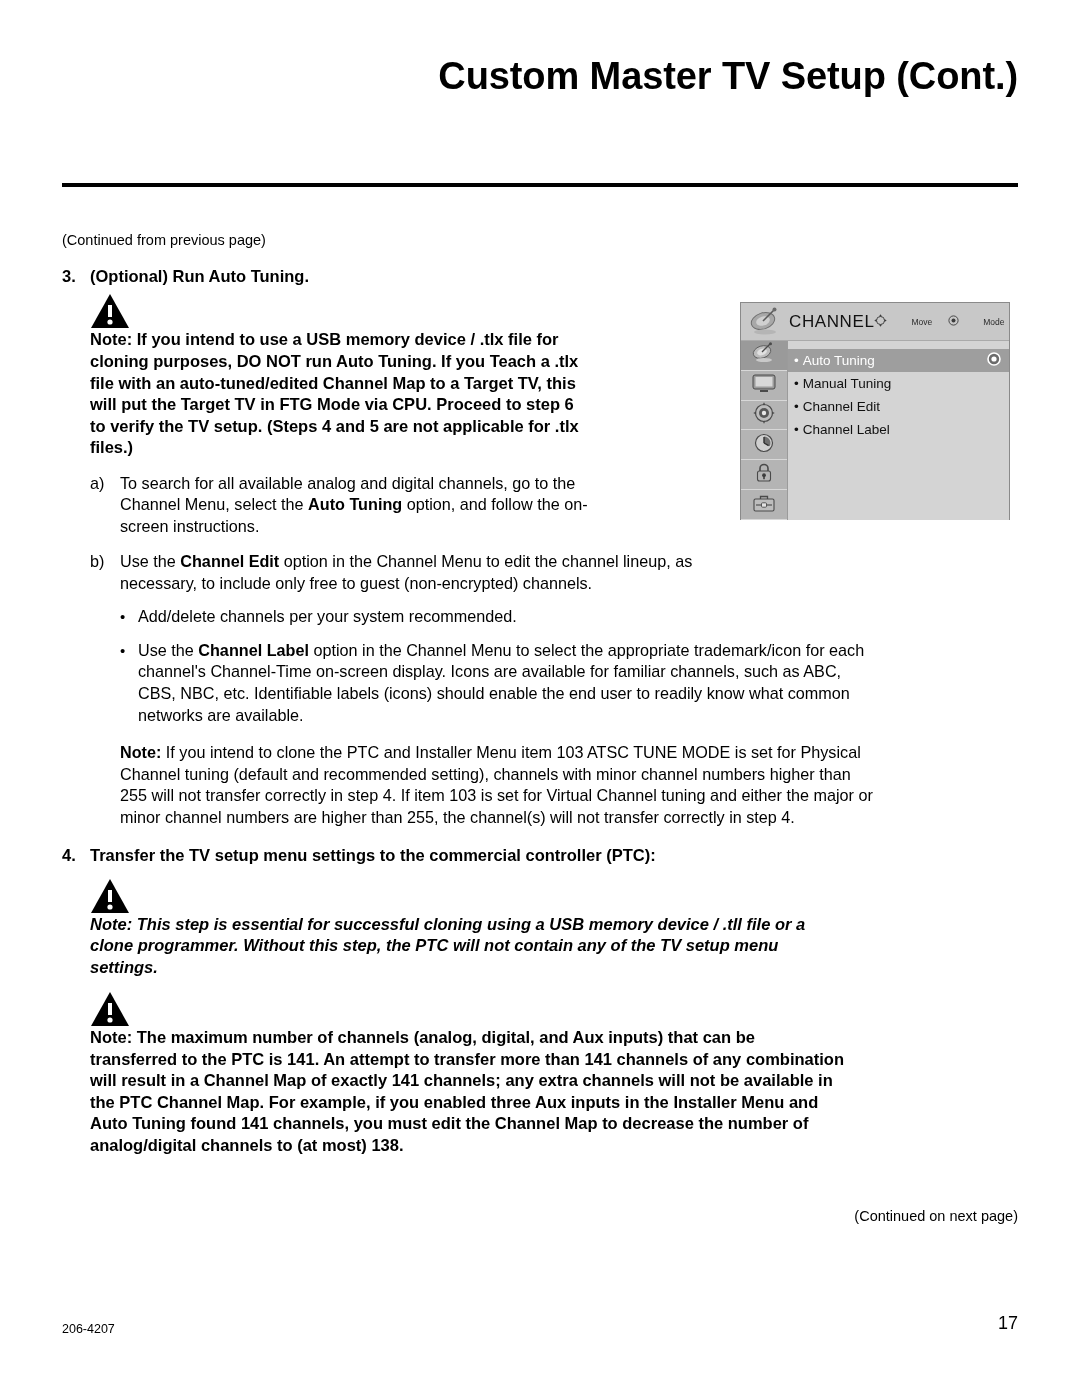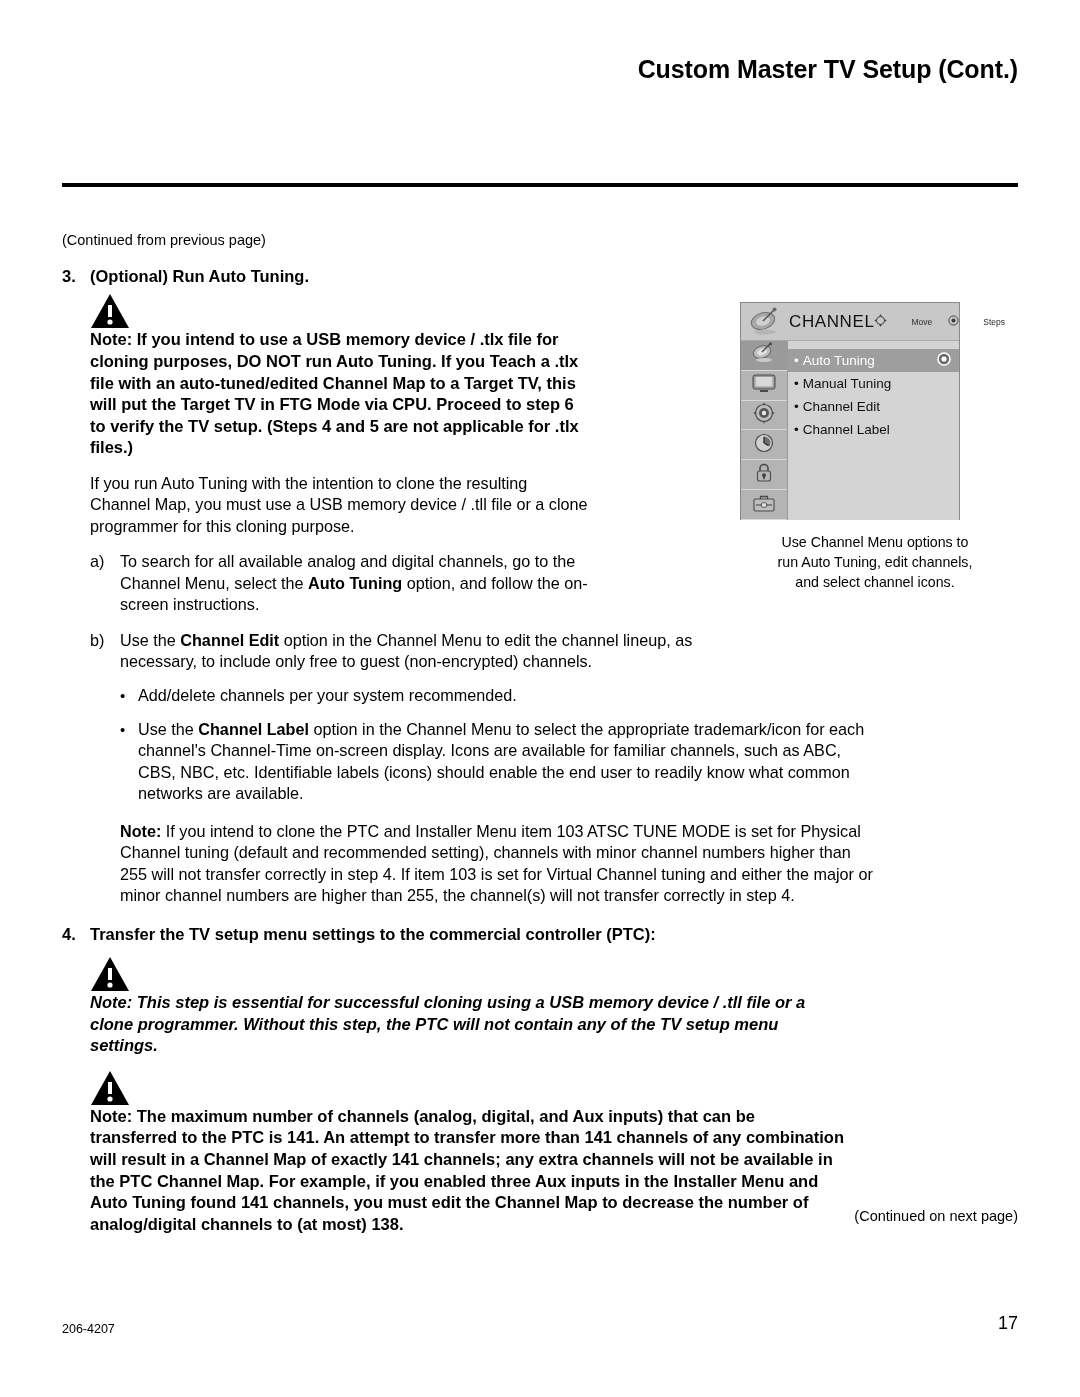--- a/index.html
+++ b/index.html
@@ -14,21 +14,21 @@
     font-family: "Liberation Sans", sans-serif;
     color: #000000;
     overflow: hidden;
   }
 
   
   .page-title {
     position: absolute;
     top: 55px;
     right: 62px;
-    font-size: 25px;
+    font-size: 38px;
     font-weight: bold;
     letter-spacing: -0.1px;
     text-align: right;
     white-space: nowrap;
   }
   .header-rule {
     position: absolute;
     left: 62px;
     top: 183px;
     width: 956px;
@@ -130,21 +130,21 @@
   .w-full { max-width: 760px; }
 
   
   .figure {
     position: absolute;
     left: 740px;
     top: 302px;
     width: 270px;
   }
   .osd {
-    width: 220px;
+    width: 270px;
     height: 218px;
     background: #fca5a5;
     border: 1px solid #8a8a8a;
     box-sizing: border-box;
     position: relative;
     font-family: "Liberation Sans", sans-serif;
   }
   .osd-header {
     height: 38px;
     background: #c8c8c8;
@@ -270,21 +270,20 @@
     <div class="warn-icon">
       <svg width="40" height="36" viewBox="0 0 40 36">
         <polygon points="20,1 39,35 1,35" fill="#000"></polygon>
         <rect x="18" y="12" width="4" height="12" fill="#fff"></rect>
         <circle cx="20" cy="29" r="2.6" fill="#fff"></circle>
       </svg>
     </div>
     <div class="warn-text w-narrow" style="width:500px;">Note: If you intend to use a USB memory device / .tlx file for cloning purposes, DO NOT run Auto Tuning. If you Teach a .tlx file with an auto-tuned/edited Channel Map to a Target TV, this will put the Target TV in FTG Mode via CPU. Proceed to step 6 to verify the TV setup. (Steps 4 and 5 are not applicable for .tlx files.)</div>
   </div>
 
-  <div class="para w-narrow2" style="margin-left:28px; margin-top:14px; width:500px;">If you run Auto Tuning with the intention to clone the resulting Channel Map, you must use a USB memory device / .tll file or a clone programmer for this cloning purpose.</div>
 
   <div class="sub-item" style="margin-left:28px; margin-top:14px; width:545px;">
     <div class="sub-marker">a)</div>
     <div class="sub-body"><span>To search for all available analog and digital channels, go to the Channel Menu, select the </span><b>Auto Tuning</b><span> option, and follow the on-screen instructions.</span></div>
   </div>
 
   <div class="sub-item" style="margin-left:28px; margin-top:14px; width:605px;">
     <div class="sub-marker">b)</div>
     <div class="sub-body"><span>Use the </span><b>Channel Edit</b><span> option in the Channel Menu to edit the channel lineup, as necessary, to include only free to guest (non-encrypted) channels.</span></div>
   </div>
@@ -361,21 +360,21 @@
         </span>
         <span class="lbl">Move</span>
       </div>
       <div class="osd-hint">
         <span>
           <svg width="11" height="11" viewBox="0 0 11 11">
             <circle cx="5.5" cy="5.5" r="4.6" fill="none" stroke="#3b3b3b" stroke-width="0.9"></circle>
             <circle cx="5.5" cy="5.5" r="2" fill="#3b3b3b"></circle>
           </svg>
         </span>
-        <span class="lbl">Steps</span>
+        <span class="lbl">Mode</span>
       </div>
     </div>
 
     <div class="osd-body">
 
       <div class="osd-rail">
         <div class="rail-cell active">
           <span>
             <svg width="26" height="22" viewBox="0 0 26 22">
               <ellipse cx="11" cy="10" rx="9" ry="6" fill="#bdbdbd" stroke="#5e5e5e" stroke-width="0.9" transform="rotate(-18 11 10)"></ellipse>
@@ -465,22 +464,17 @@
 
         <div class="osd-row">
           <span class="dot">•</span>
           <span class="lbl">Channel Label</span>
         </div>
 
       </div>
     </div>
   </div>
 
-  <div class="fig-caption">
-    <div>Use Channel Menu options to</div>
-    <div>run Auto Tuning, edit channels,</div>
-    <div>and select channel icons.</div>
-  </div>
 </div>
 
 <div class="continued-next">(Continued on next page)</div>
 <div class="foot-left">206-4207</div>
 <div class="foot-right">17</div>
 
 </body></html>

